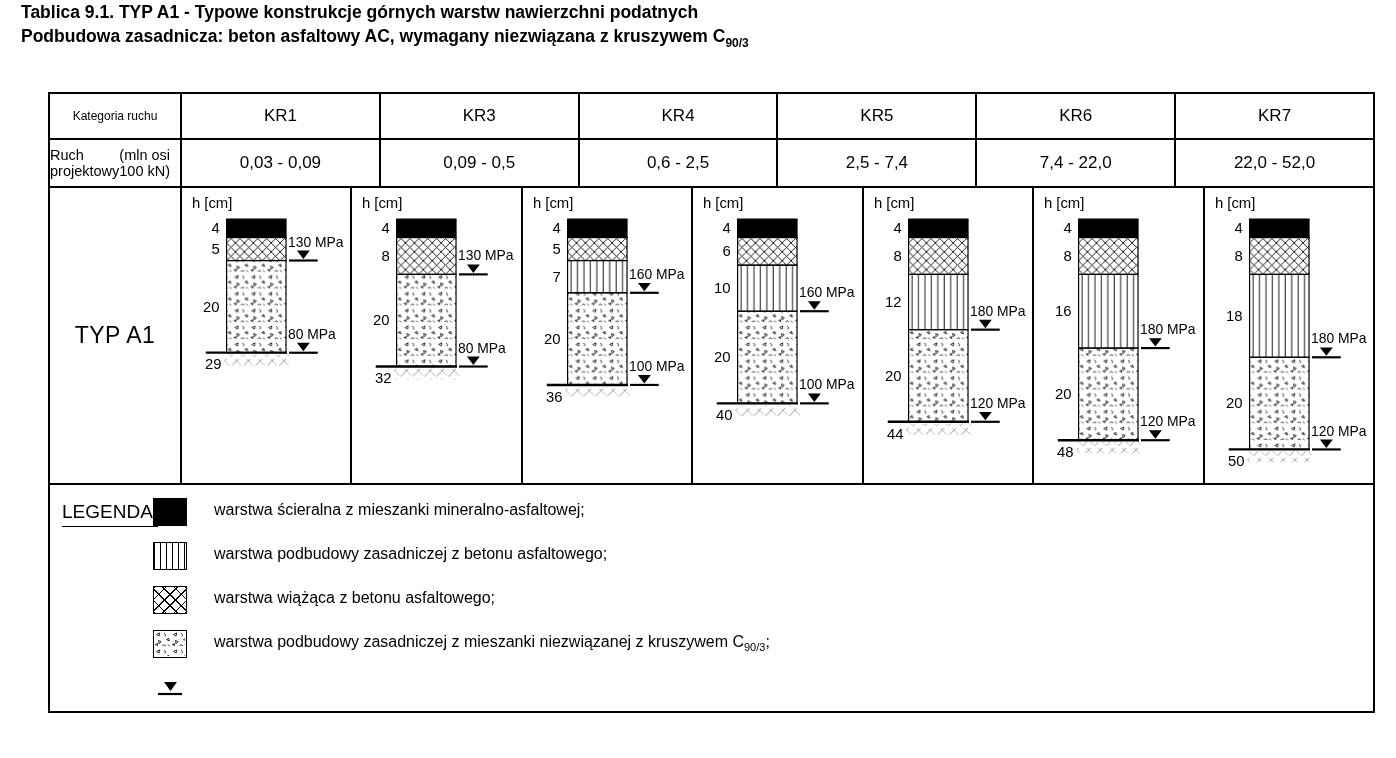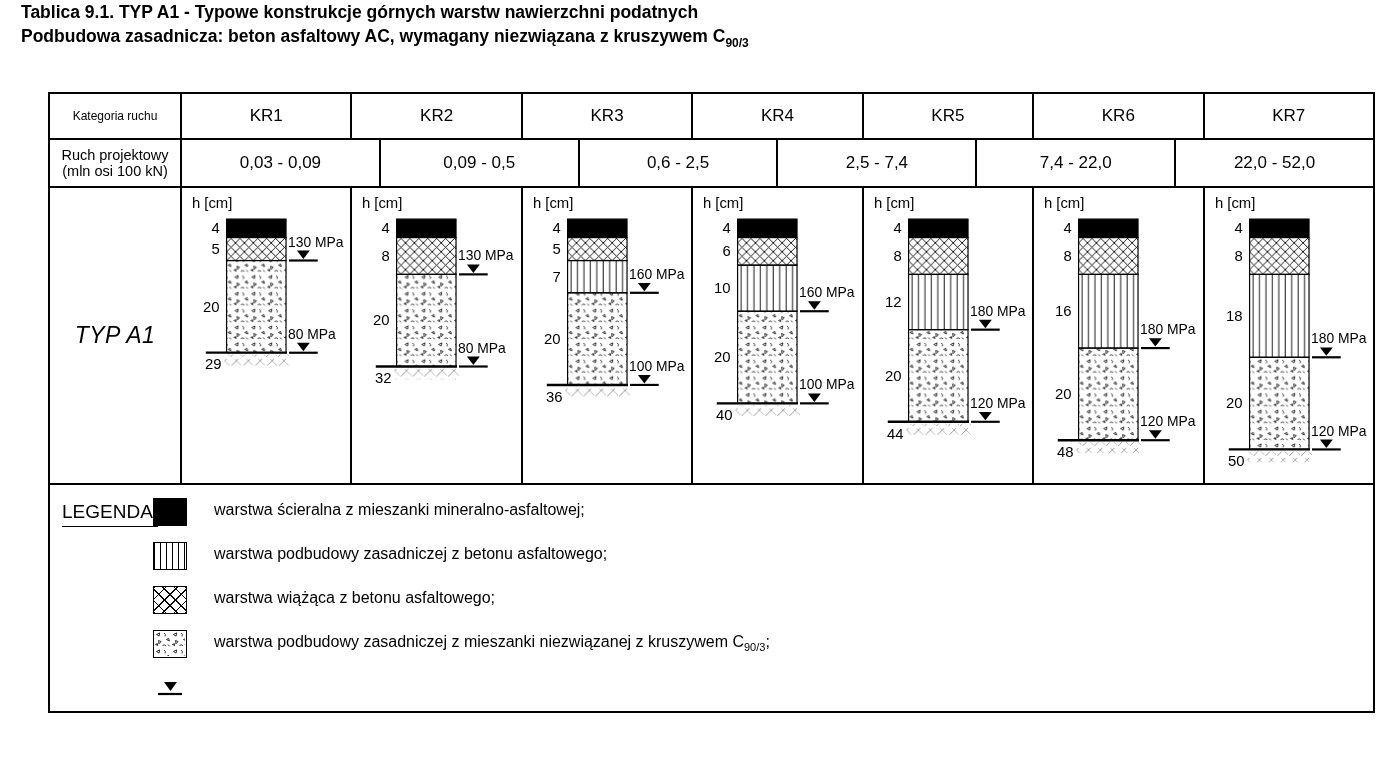--- a/index.html
+++ b/index.html
@@ -9,23 +9,23 @@
   .ttable{position:absolute;left:48px;top:92px;width:1327px;height:621px;border:2px solid #000;
     box-sizing:border-box;display:flex;flex-direction:column;background:#fff;}
   .trow{display:flex;border-bottom:2px solid #000;flex:0 0 auto;}
   .cell{border-right:2px solid #000;display:flex;align-items:center;justify-content:center;
     box-sizing:border-box;flex:1 1 0;min-width:0;}
   .cell:last-child{border-right:none;}
   .firstcol{flex:0 0 132px;}
   .r1{height:44px;font-size:17px;}
   .r1 .firstcol{font-size:12px;}
   .r2{height:46px;font-size:17px;}
-  .r2 .firstcol{font-size:14.5px;flex-direction:column;line-height:16px;}
+  .r2 .firstcol{font-size:14.5px;flex-direction:row;line-height:16px;}
   .r3{height:295px;}
-  .typcell{font-size:23px;letter-spacing:0.5px;font-style:italic;}
+  .typcell{font-size:23px;letter-spacing:0.5px;}
   .diagcell{align-items:center;justify-content:flex-start;position:relative;}
   .diagcell svg{display:block;}
   .legendrow{flex:1 1 auto;position:relative;}
   .legend-title{position:absolute;left:12px;top:16px;font-size:19px;
     border-bottom:1.6px solid #000;padding-bottom:3px;}
   .legend-items{position:absolute;left:103px;top:12px;}
   .legend-item{display:flex;align-items:center;margin-bottom:15px;height:29px;}
   .swatch{width:34px;height:28px;flex:0 0 auto;box-sizing:border-box;}
   .sw-wearing{background:#000;}
   .sw-binder{border:1.4px solid #000;background:
@@ -43,21 +43,20 @@
 
 <div class="title-block">
   <div>Tablica 9.1. TYP A1 - Typowe konstrukcje górnych warstw nawierzchni podatnych</div>
   <div><span>Podbudowa zasadnicza: beton asfaltowy AC, wymagany niezwiązana z kruszywem C</span><sub>90/3</sub></div>
 </div>
 
 <div class="ttable">
   <div class="trow r1" id="row-cat">
     <div class="cell firstcol">Kategoria ruchu</div>
   <div class="cell">KR1</div>
-      <div class="cell">KR2</div>
       <div class="cell">KR3</div>
       <div class="cell">KR4</div>
       <div class="cell">KR5</div>
       <div class="cell">KR6</div>
       <div class="cell">KR7</div>
     </div>
   <div class="trow r2" id="row-traffic">
     <div class="cell firstcol">
       <div>Ruch projektowy</div>
       <div>(mln osi 100 kN)</div>

